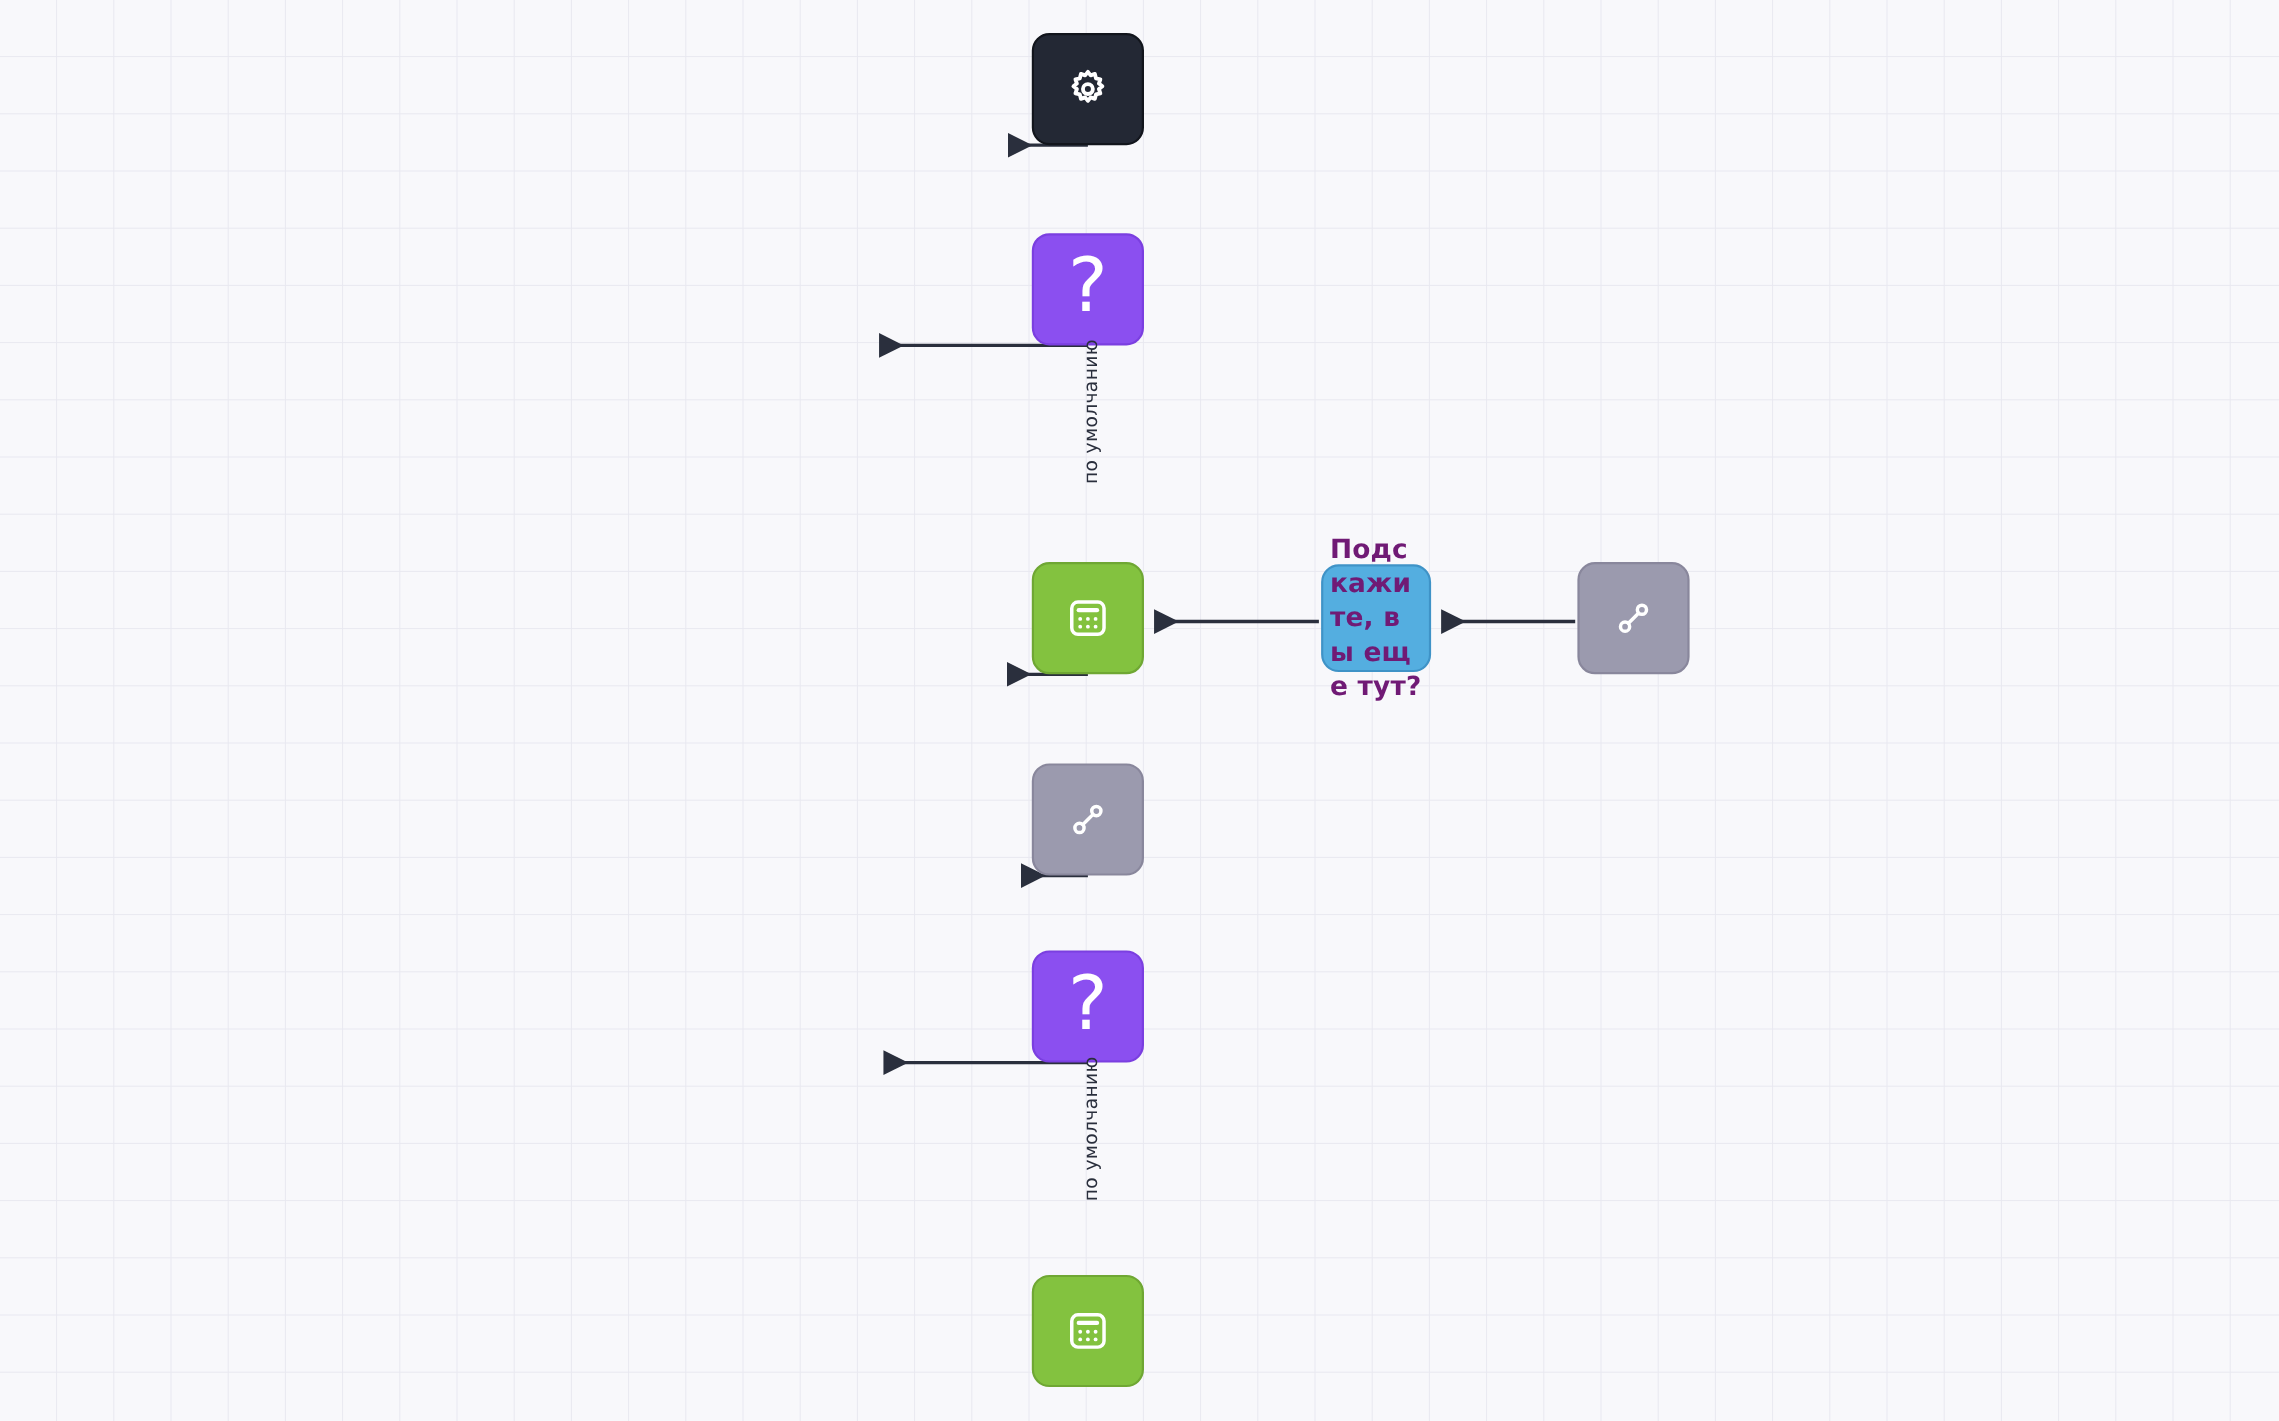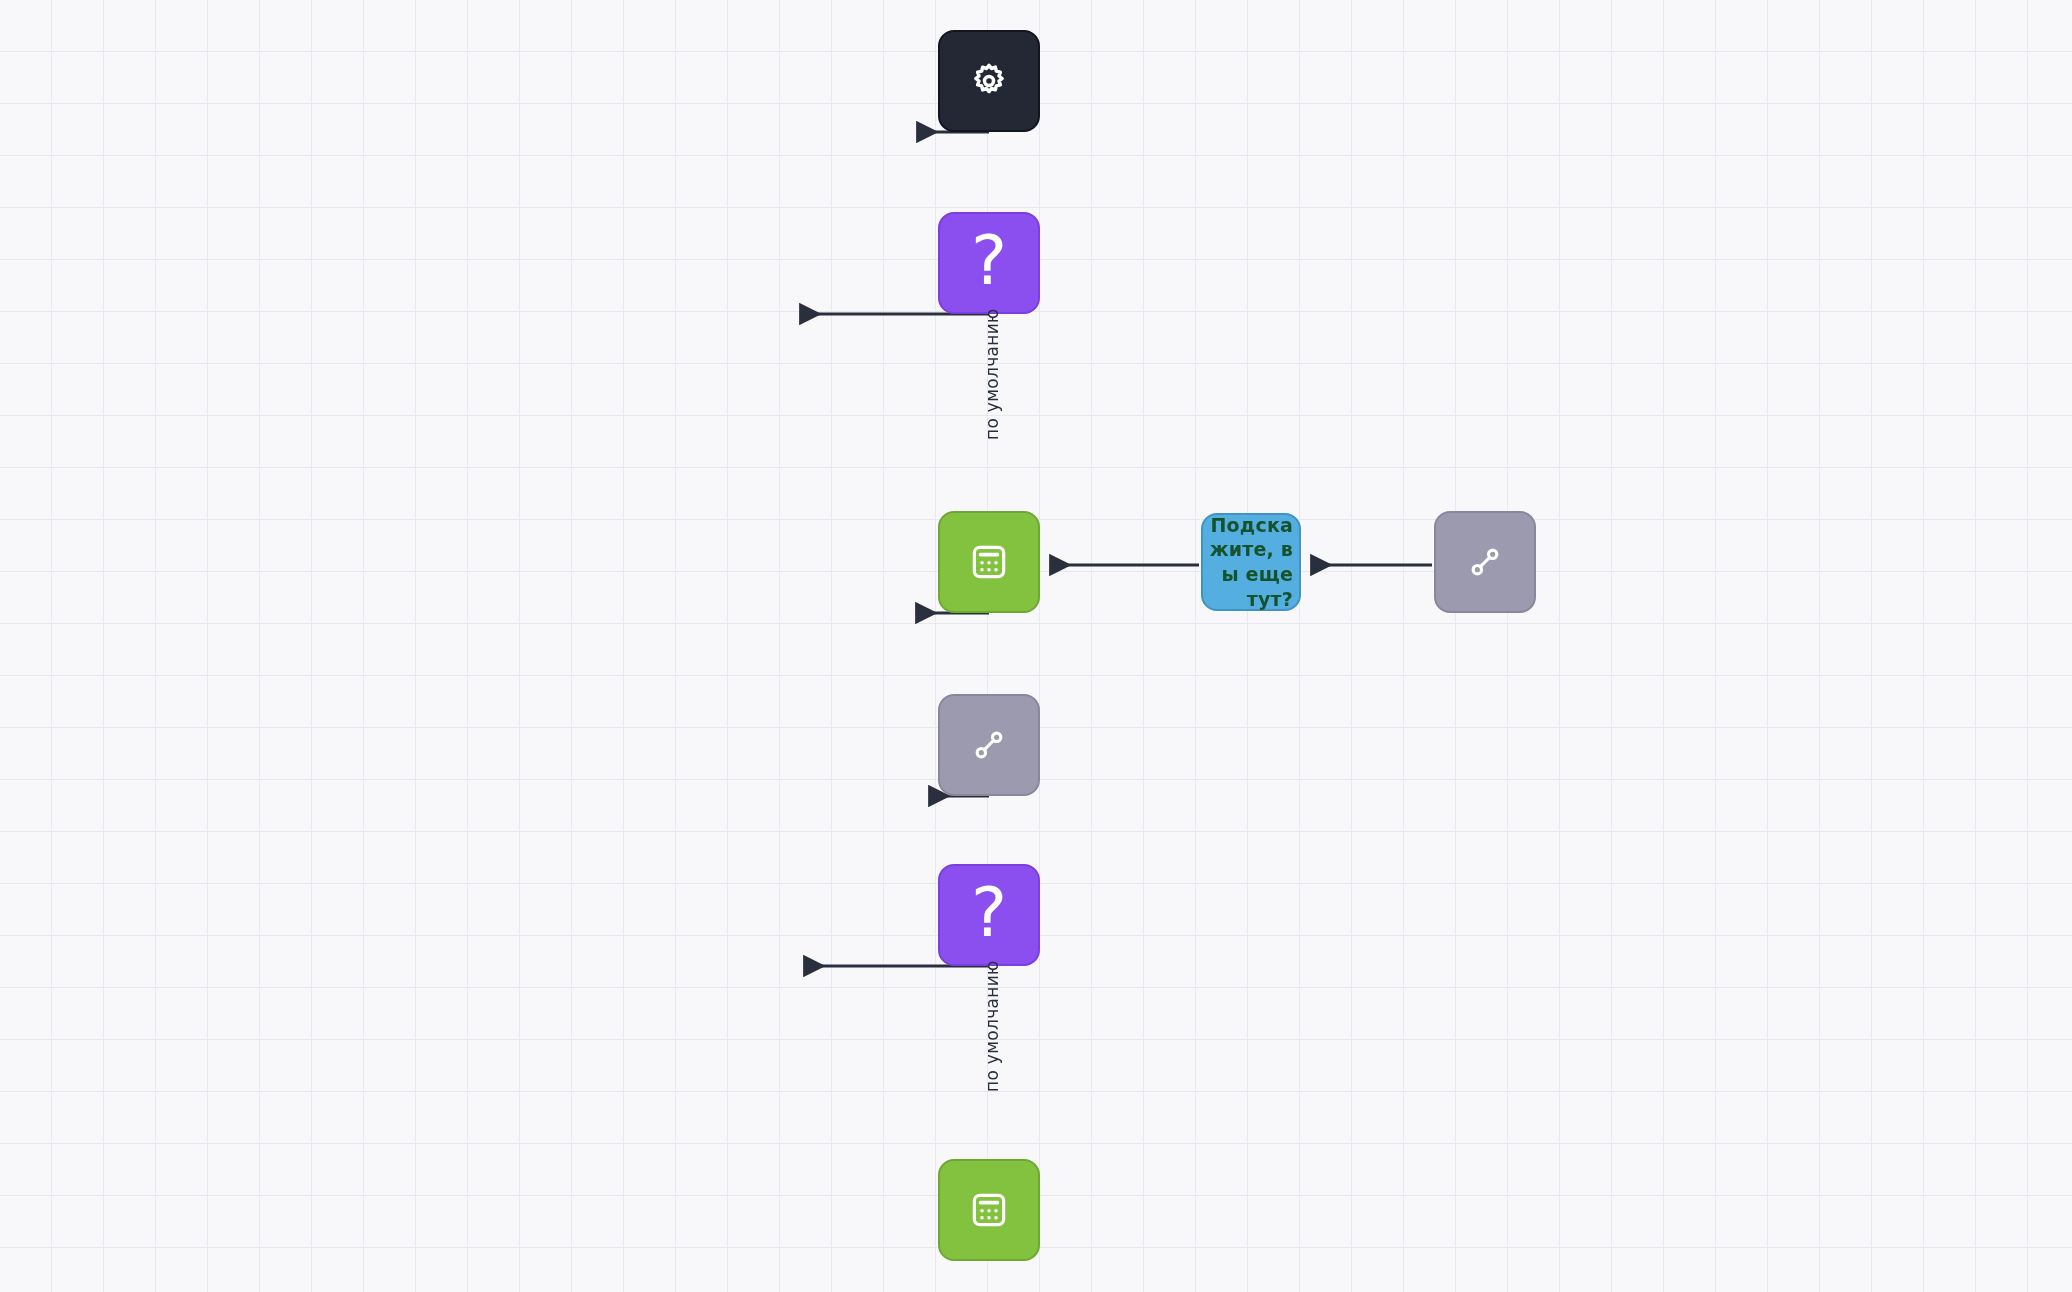--- a/index.html
+++ b/index.html
@@ -39,26 +39,26 @@
     justify-content: center;
     border-radius: 16px;
     border-style: solid;
     border-width: 2px;
   }
   .node-icon {
     display: block;
     line-height: 0;
   }
   .node-label {
-    color: #14532d;
+    color: #701a75;
     font-family: "DejaVu Sans", "Liberation Sans", sans-serif;
-    font-size: 19px;
+    font-size: 24px;
     font-weight: 700;
     line-height: 1.30;
-    text-align: right;
+    text-align: left;
     letter-spacing: 0.2px;
     padding: 0 6px;
     word-break: break-all;
   }
   .qmark {
     color: #ffffff;
     font-family: "DejaVu Sans", "Liberation Sans", sans-serif;
     font-size: 68px;
     font-weight: 400;
     line-height: 1;

